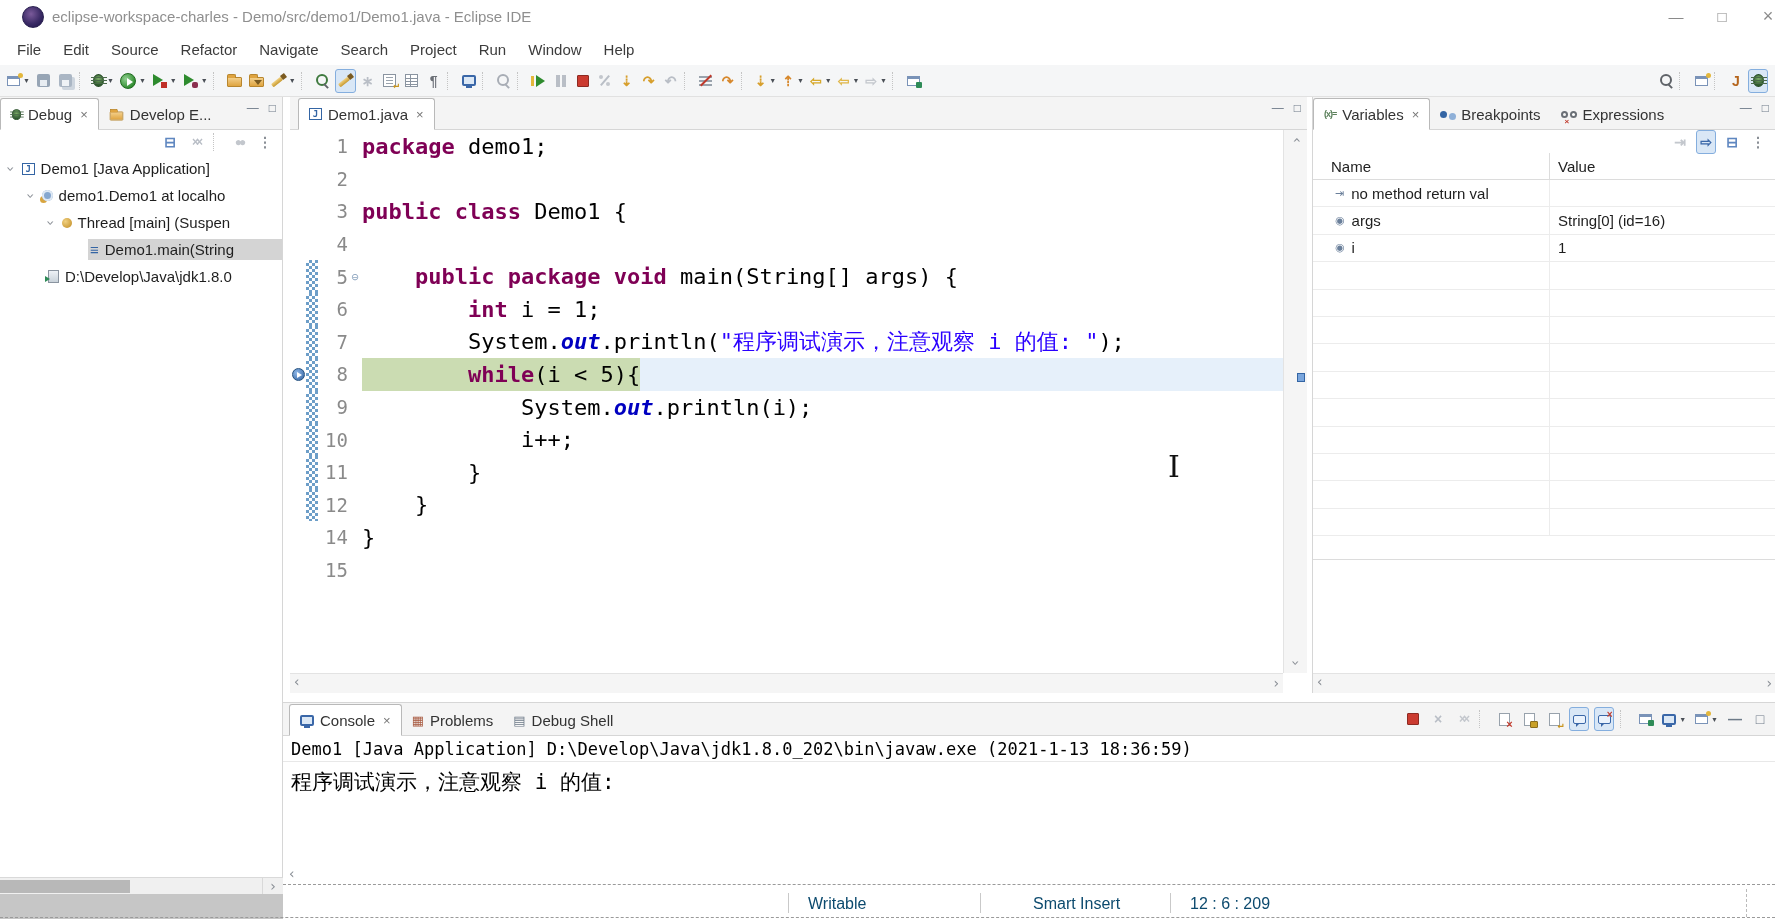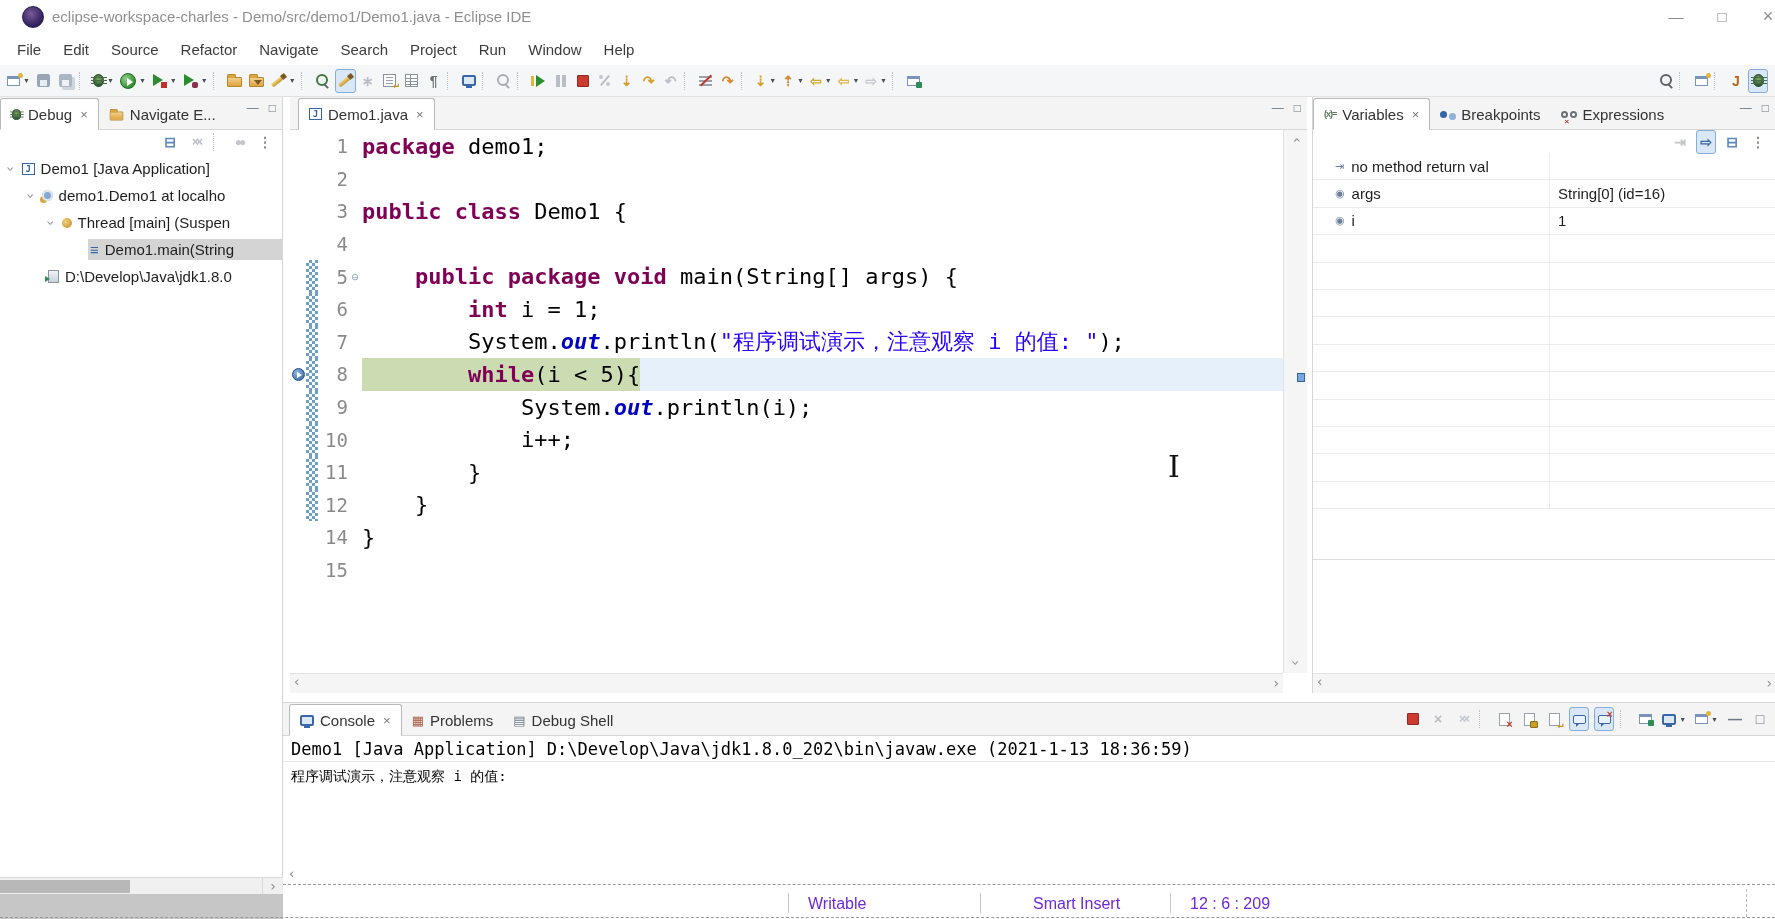--- a/index.html
+++ b/index.html
@@ -220,26 +220,26 @@
   #right-hscroll { left:0; width:463px; }
 
   
   #console { left:283px; top:702px; width:1492px; height:182px; border-top:1px solid #d6d6d6; }
   .ic-console { width:14px; height:11px; background:#dce8f5; border:2px solid #3a67a8; border-radius:2px; position:relative; }
   .ic-console:after { content:""; position:absolute; left:2px; bottom:-4px; width:6px; height:2px; background:#3a67a8; }
   #console-toolbar { position:absolute; right:4px; top:4px; display:flex; align-items:center; gap:3px; }
   #console-header { height:26px; display:flex; align-items:center; padding-left:8px;
     font-family:"DejaVu Sans Mono", monospace; font-size:17px; color:#000;
     border-bottom:1px solid #e8e8e8; white-space:nowrap; overflow:hidden; }
-  #console-output { padding:6px 8px; font-family:"DejaVu Sans Mono", monospace; font-size:14px; color:#000; }
+  #console-output { padding:6px 8px; font-family:"DejaVu Sans Mono", monospace; font-size:21px; color:#000; }
   #console-hleft { position:absolute; left:6px; bottom:2px; }
 
   
   #statusbar { position:absolute; left:283px; top:884px; width:1492px; height:35px; background:#fff;
-    border-top:1px dashed #9a9a9a; font-size:16px; color:#6d28d9; }
+    border-top:1px dashed #9a9a9a; font-size:16px; color:#0c4a6e; }
   .status-item { position:absolute; top:10px; white-space:nowrap; }
   .status-sep { position:absolute; top:8px; width:1px; height:20px; background:#c9c9c9; }
   #status-right-dash { position:absolute; right:28px; top:4px; height:28px; border-left:1px dashed #bbb; }
   #bottom-dash { position:absolute; left:0; top:917px; width:1775px; border-top:1px dashed #9a9a9a; }
 </style>
 </head>
 <body>
 
 <div id="app">
 
@@ -408,21 +408,21 @@
 
   <div id="left-panel" class="panel">
     <div class="tabbar">
       <div class="tab selected">
         <span class="sh sh-bug" style="transform:scale(0.85)"></span>
         <span>Debug</span>
         <span class="tab-close">×</span>
       </div>
       <div class="tab">
         <span class="sh sh-folder" style="transform:scale(0.9)"></span>
-        <span>Navigate E...</span>
+        <span>Develop E...</span>
       </div>
       <div class="minmax">
         <span>—</span>
         <span>□</span>
       </div>
     </div>
     <div class="panel-toolbar" id="debug-panel-toolbar">
         <span class="tb-btn">
           <span class="tb-g" style="color: rgb(95, 135, 192);">⊟</span>
         </span>
@@ -673,20 +673,24 @@
         <span class="tb-btn active">
           <span class="tb-g" style="color: rgb(58, 103, 168);">⇨</span>
         </span>
         <span class="tb-btn">
           <span class="tb-g" style="color: rgb(95, 135, 192);">⊟</span>
         </span>
         <span class="tb-btn">
           <span class="tb-g" style="color: rgb(138, 143, 150);">⋮</span>
         </span>
       </div>
+    <div id="var-header">
+      <div class="col-name">Name</div>
+      <div class="col-value">Value</div>
+    </div>
     <div id="var-rows">
         <div class="var-row">
           <div class="cell-name">
             <span class="var-icon">⇥</span>
             <span>no method return val</span>
           </div>
           <div class="cell-value"></div>
         </div>
         <div class="var-row">
           <div class="cell-name">

